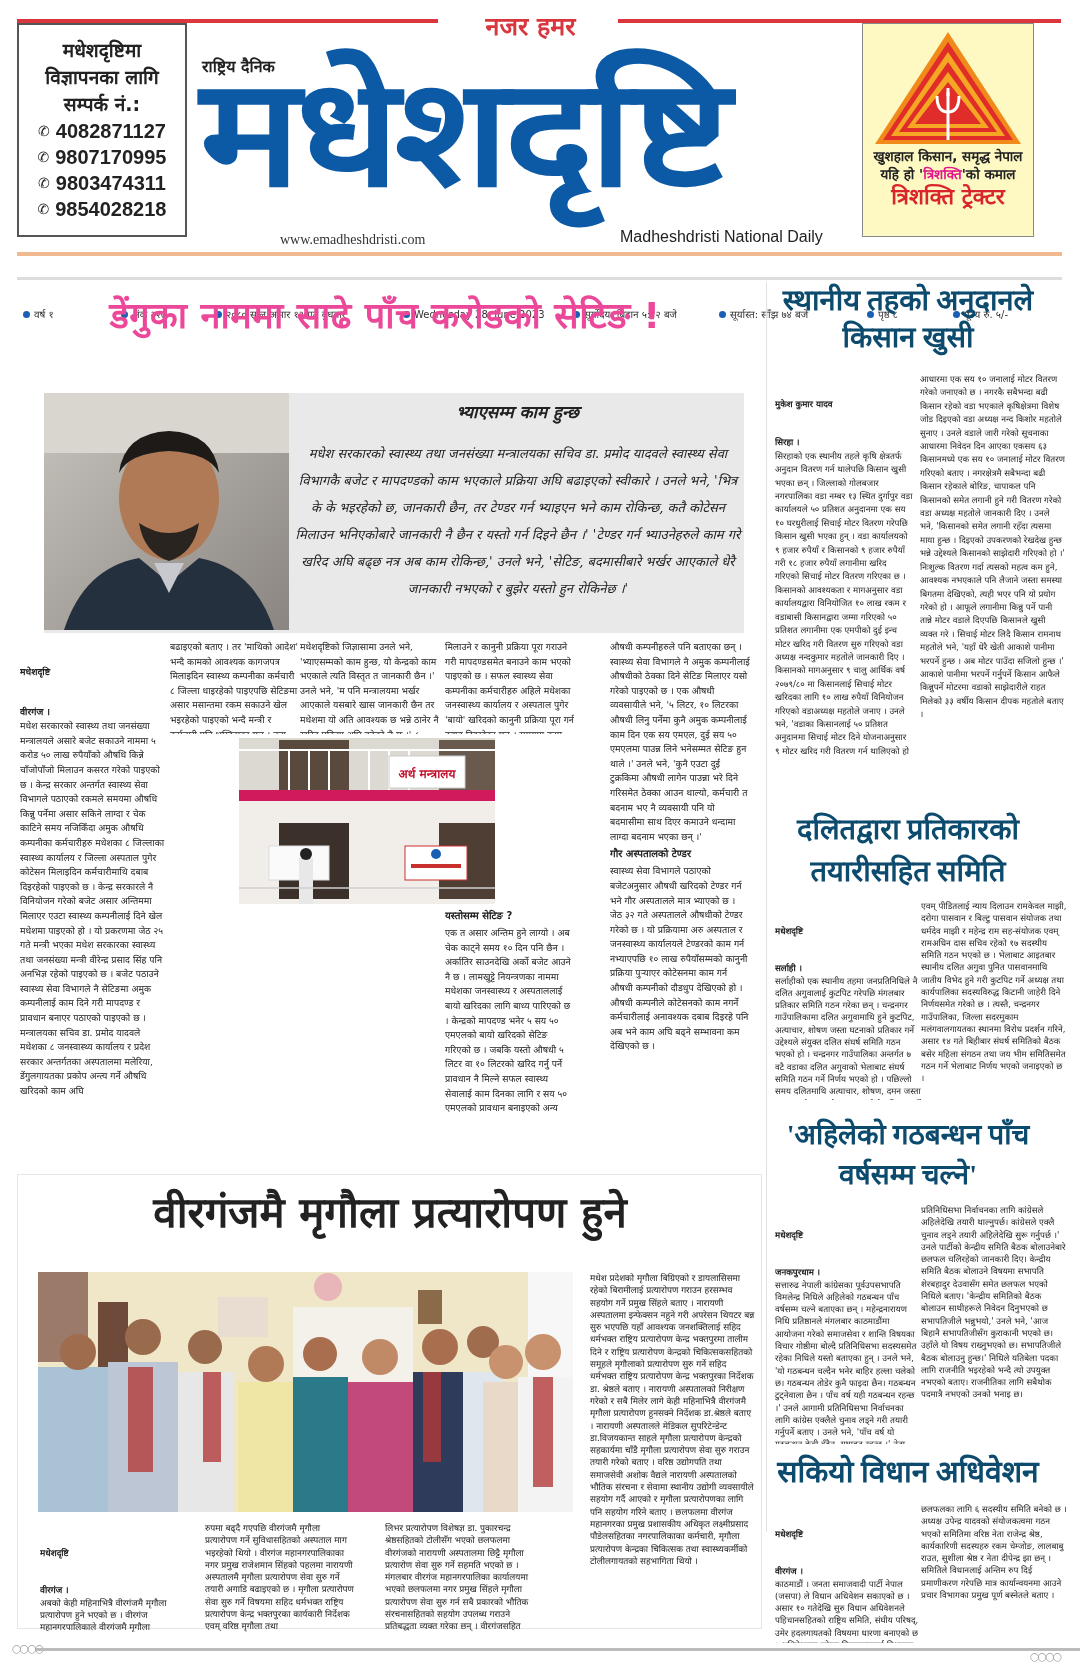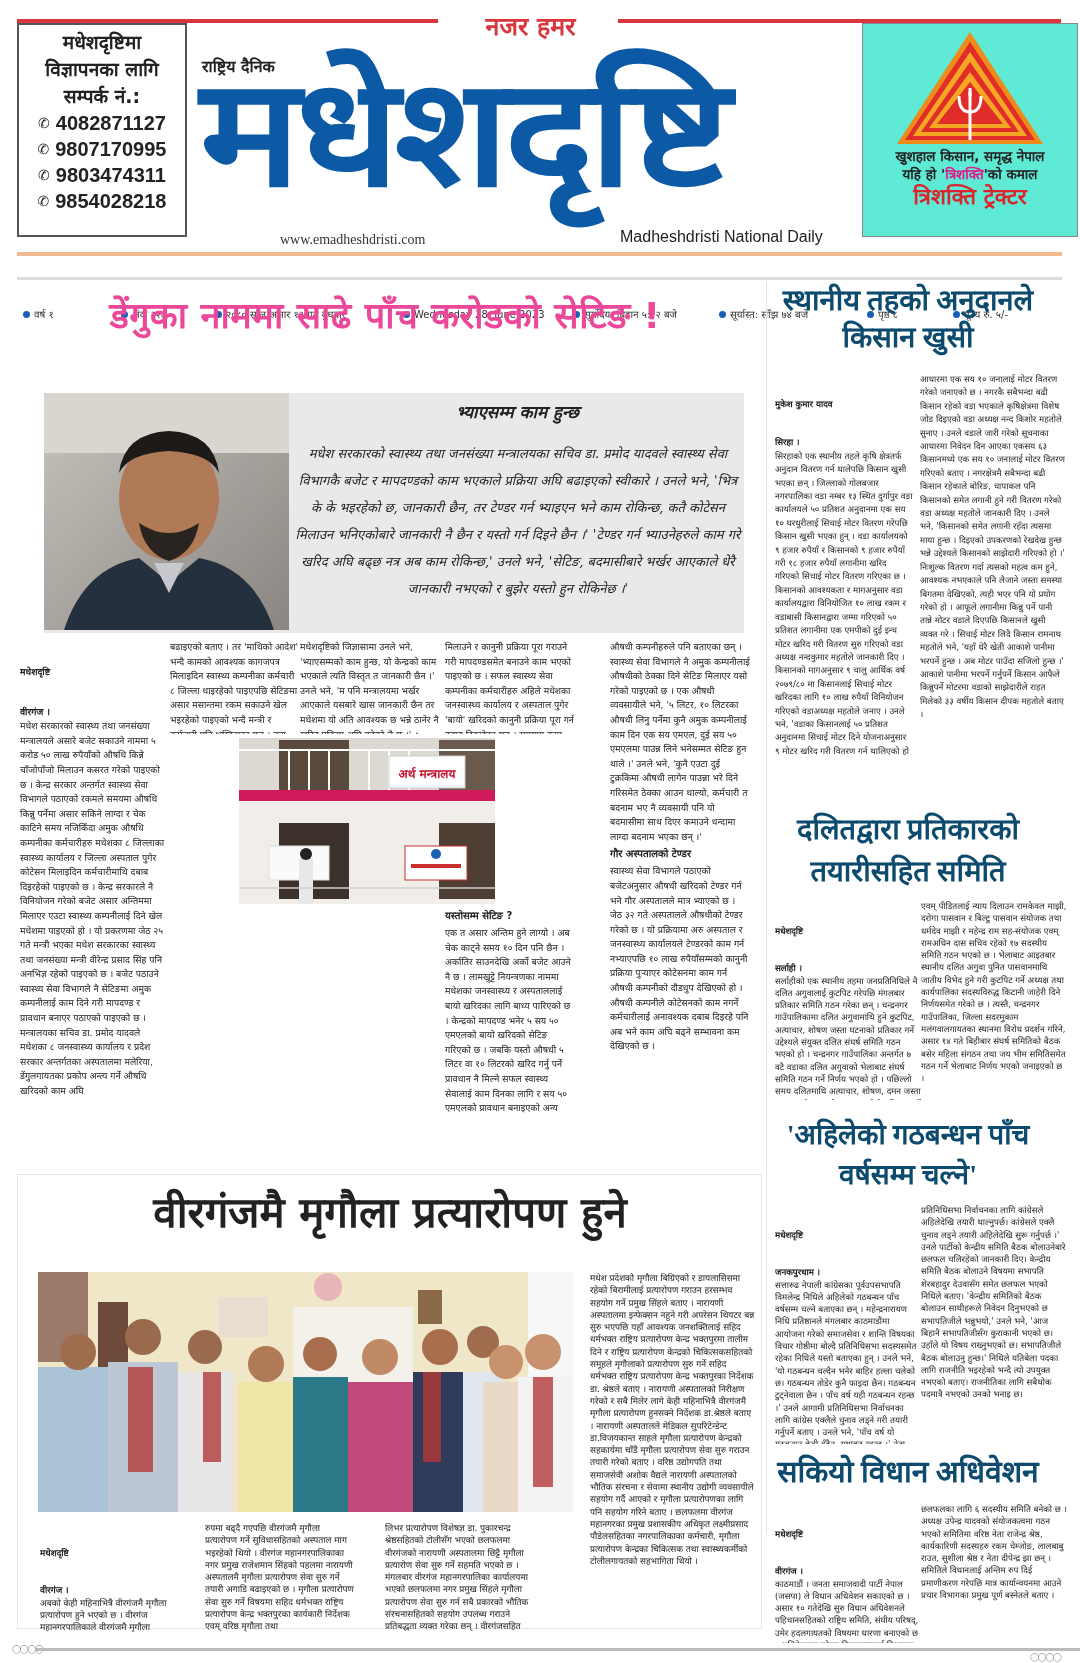--- a/index.html
+++ b/index.html
@@ -7,39 +7,39 @@
   body { font-family: "DejaVu Serif", serif; color: #222; position: relative; }
 
   
   .top-rule { position: absolute; top: 19px; height: 4px; background: #d9363e; }
   .top-rule.l { left: 17px; width: 421px; }
   .top-rule.r { left: 618px; width: 443px; }
   .tagline { position: absolute; left: 448px; top: 8px; width: 165px; text-align: center;
     font-family: "DejaVu Sans", sans-serif; font-weight: bold; font-size: 25px; color: #d9363e; }
 
   .ad-box { position: absolute; left: 17px; top: 23px; width: 170px; height: 214px;
-    border: 2px solid #555; background: #fff; text-align: center; padding-top: 4px; }
+    border: 2px solid #555; background: #fff; text-align: center; padding-top: 12px; }
   .ad-box .hd { font-family: "DejaVu Sans", sans-serif; font-weight: bold; font-size: 19px;
     line-height: 27px; color: #222; }
   .ad-box .ph { font-family: "Liberation Sans", sans-serif; font-weight: bold; font-size: 20px;
     line-height: 26px; color: #222; display: flex; align-items: center; justify-content: center; gap: 6px; }
   .ad-box .ph .ic { font-size: 14px; font-weight: normal; }
 
   .subtitle-np { position: absolute; left: 202px; top: 55px; font-family: "DejaVu Sans", sans-serif;
     font-size: 16px; font-weight: bold; color: #222; }
   .logo { position: absolute; left: 200px; top: 38px; width: 600px; height: 190px;
     font-family: "DejaVu Sans", sans-serif; font-weight: bold; font-size: 150px; line-height: 190px;
     color: #0c5aa6; letter-spacing: -4px; white-space: nowrap; transform: scaleX(1.12); transform-origin: left center; }
   .url { position: absolute; left: 280px; top: 232px; font-family: "Liberation Serif", serif;
     font-size: 14px; color: #333; }
   .eng-sub { position: absolute; left: 620px; top: 228px; font-family: "Liberation Sans", sans-serif;
     font-size: 16px; color: #222; }
 
-  .tractor-ad { position: absolute; left: 862px; top: 23px; width: 216px; height: 214px;
-    border: 1px solid #888; background: #5eead4; text-align: center; }
+  .tractor-ad { position: absolute; left: 862px; top: 23px; width: 172px; height: 214px;
+    border: 1px solid #888; background: #fef9c3; text-align: center; }
   .tractor-ad svg { display: block; margin: 6px auto 0; }
   .tractor-ad .l1 { font-family: "DejaVu Sans", sans-serif; font-weight: bold; font-size: 13.5px; color: #222; line-height: 18px; margin-top: 1px; }
   .tractor-ad .l2 { font-family: "DejaVu Sans", sans-serif; font-weight: bold; font-size: 13.5px; color: #222; line-height: 18px; }
   .tractor-ad .l2 .pink { color: #e0168b; }
   .tractor-ad .l3 { font-family: "DejaVu Sans", sans-serif; font-weight: bold; font-size: 22px; color: #d9262e; line-height: 28px; }
 
   
   .info-top { position: absolute; left: 17px; top: 252px; width: 1045px; height: 4px; background: #f1b98f; }
   .info-bar { position: absolute; left: 17px; top: 256px; width: 1045px; height: 20px;
     display: flex; align-items: center; font-family: "DejaVu Sans", sans-serif; font-size: 10px; color: #333; margin-top: 48px; }

